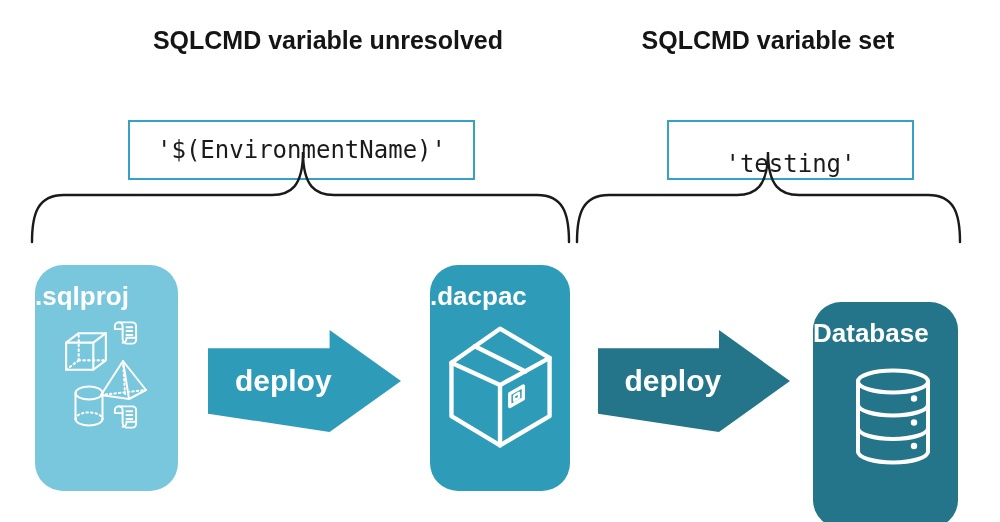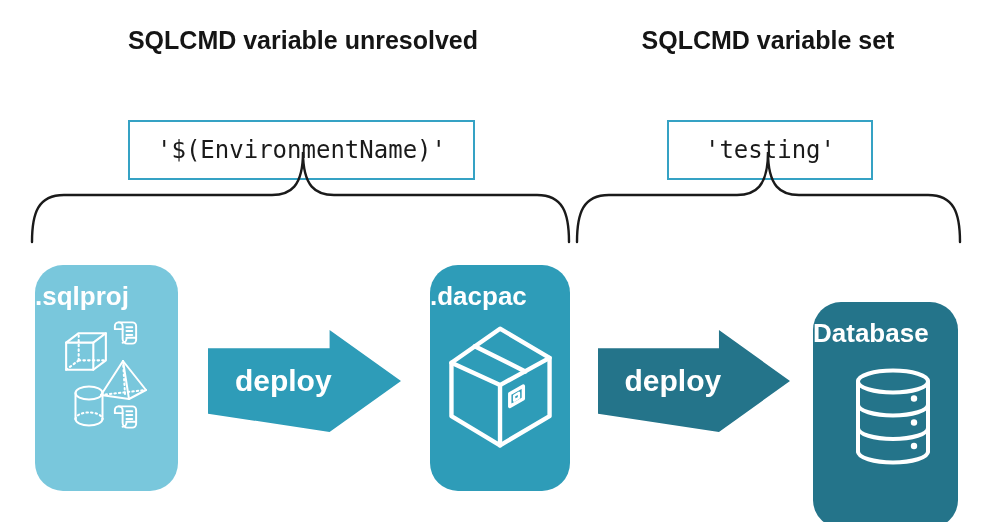--- a/index.html
+++ b/index.html
@@ -5,29 +5,29 @@
   html,body{margin:0;padding:0;background:#fff;}
   .canvas{
     position:relative;width:1000px;height:522px;background:#fff;overflow:hidden;
     font-family:"Liberation Sans",sans-serif;
   }
   
   .heading{
     position:absolute;top:26px;text-align:center;
     font-size:25px;font-weight:700;color:#151515;letter-spacing:0px;
   }
-  #heading-left{left:103px;width:400px;}
+  #heading-left{left:103px;width:400px;text-align:right;}
   #heading-right{left:568px;width:400px;}
   
   .codebox{
     position:absolute;top:80px;height:60px;border:2px solid #35A2C4;background:#fff;
     display:flex;align-items:center;justify-content:center;box-sizing:border-box;margin-top:40px;
   }
   #code-left{left:128px;width:347px;}
-  #code-right{left:667px;width:206px;}
+  #code-right{left:667px;width:247px;align-items:flex-end;}
   .code-text{
     font-family:"DejaVu Sans Mono","Liberation Mono",monospace;
     font-size:24px;color:#1a1a1a;white-space:pre;
   }
   
   .braces{position:absolute;left:0;top:145px;width:1000px;height:110px;}
   
   .card{position:absolute;top:265px;height:226px;border-radius:28px;}
   #card-sqlproj{left:35px;width:143px;background:#79C7DC;}
   #card-dacpac{left:430px;width:140px;background:#2E9CB8;}

